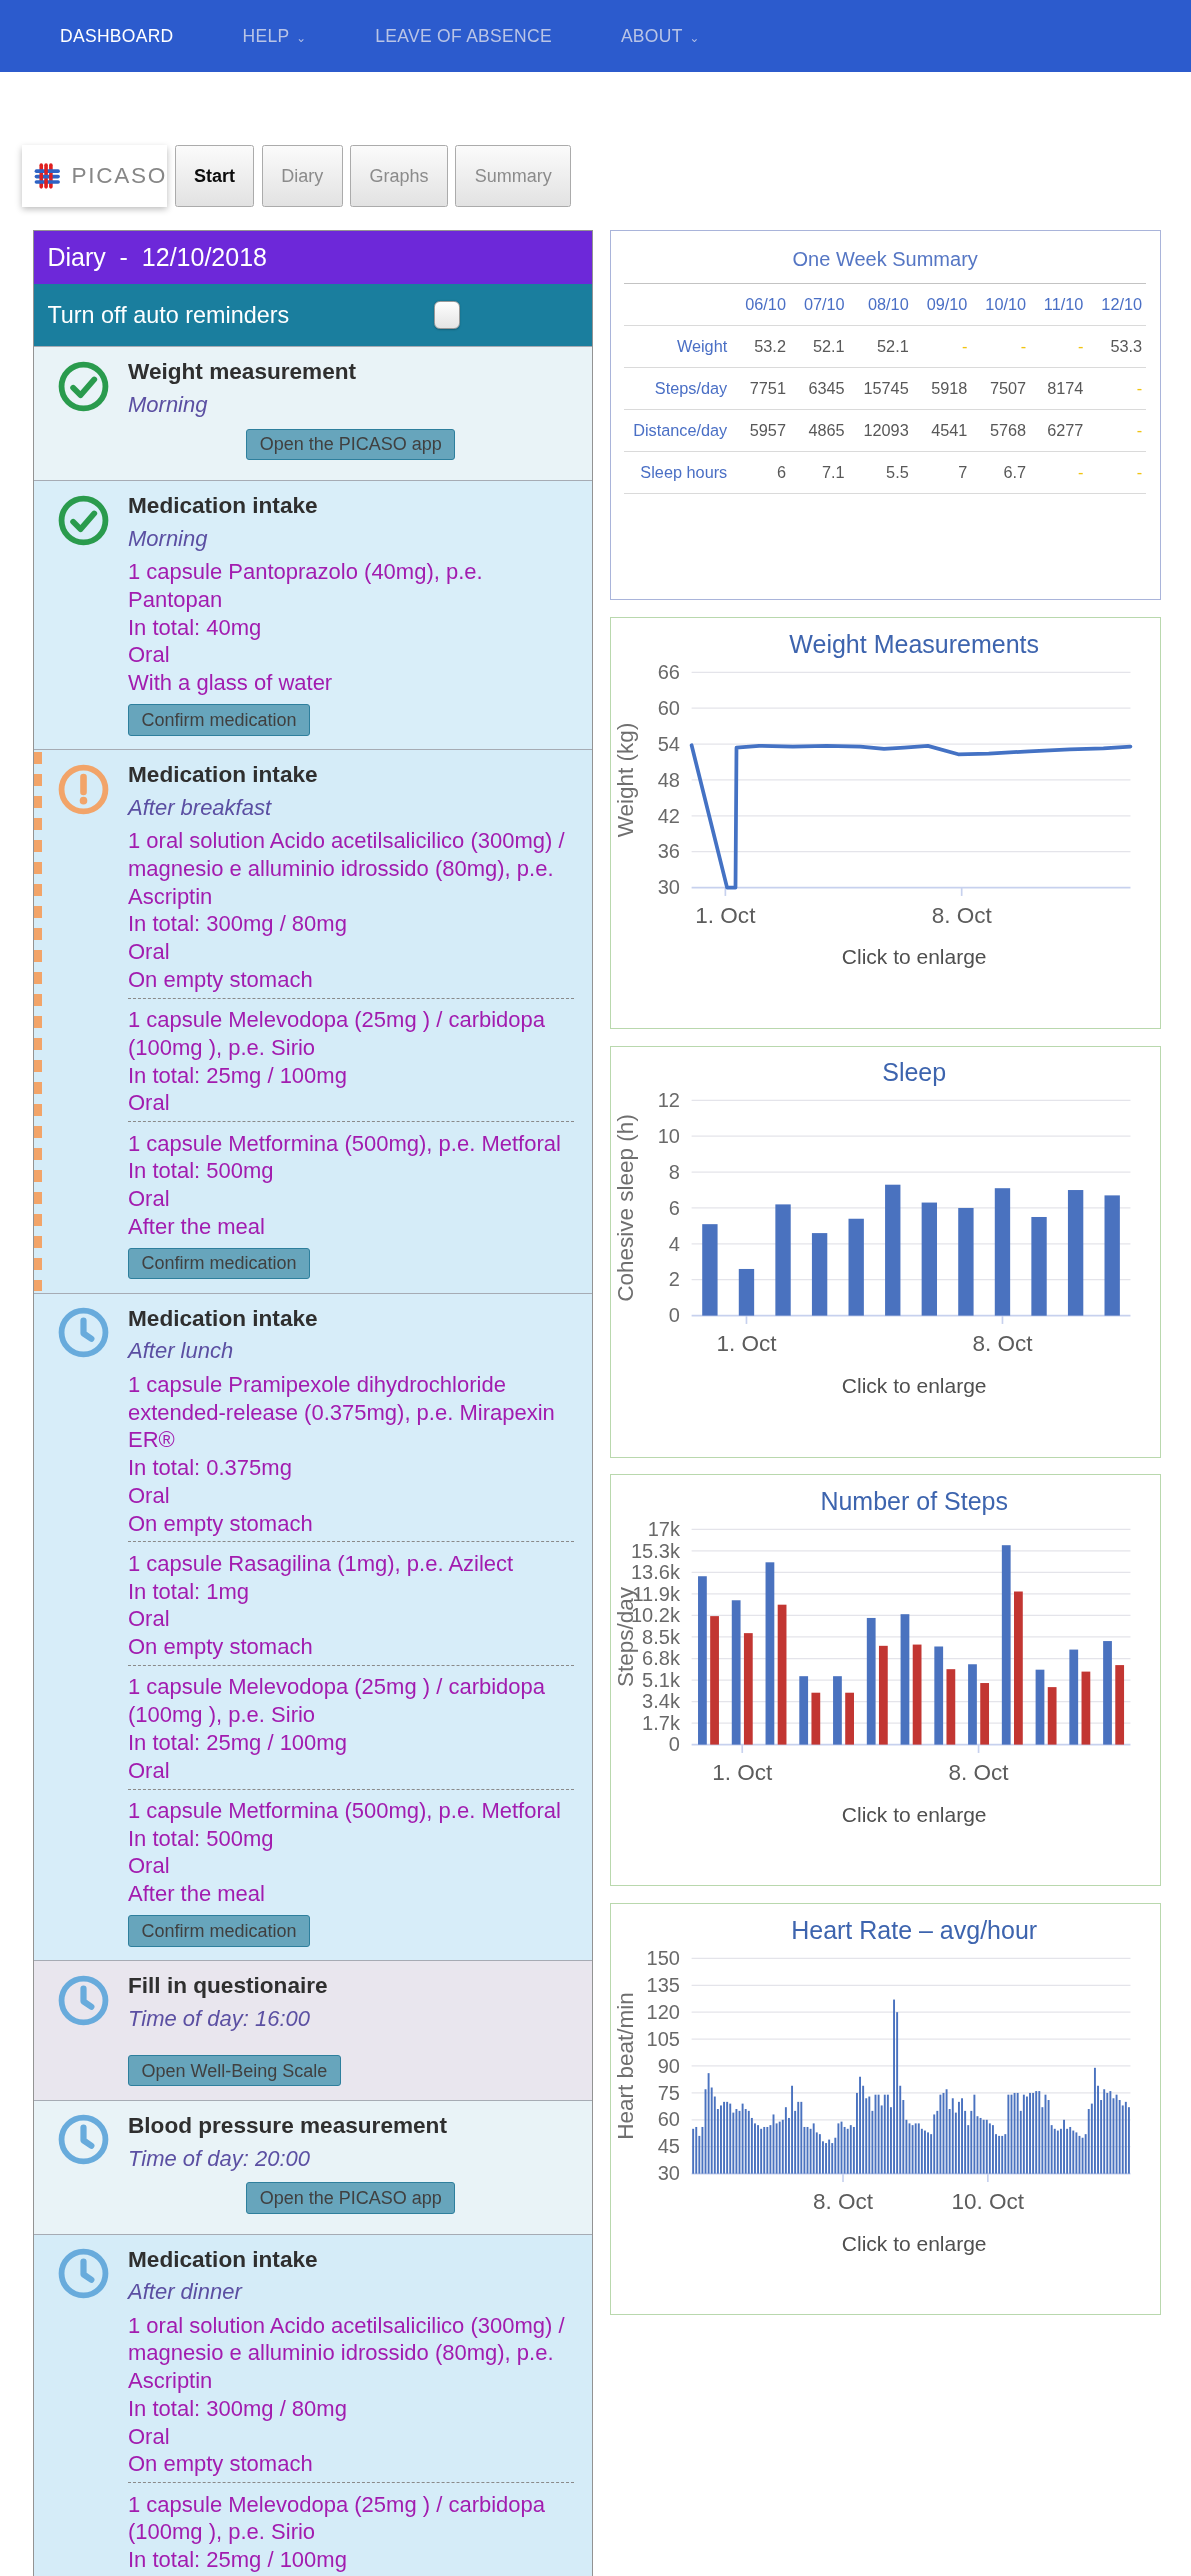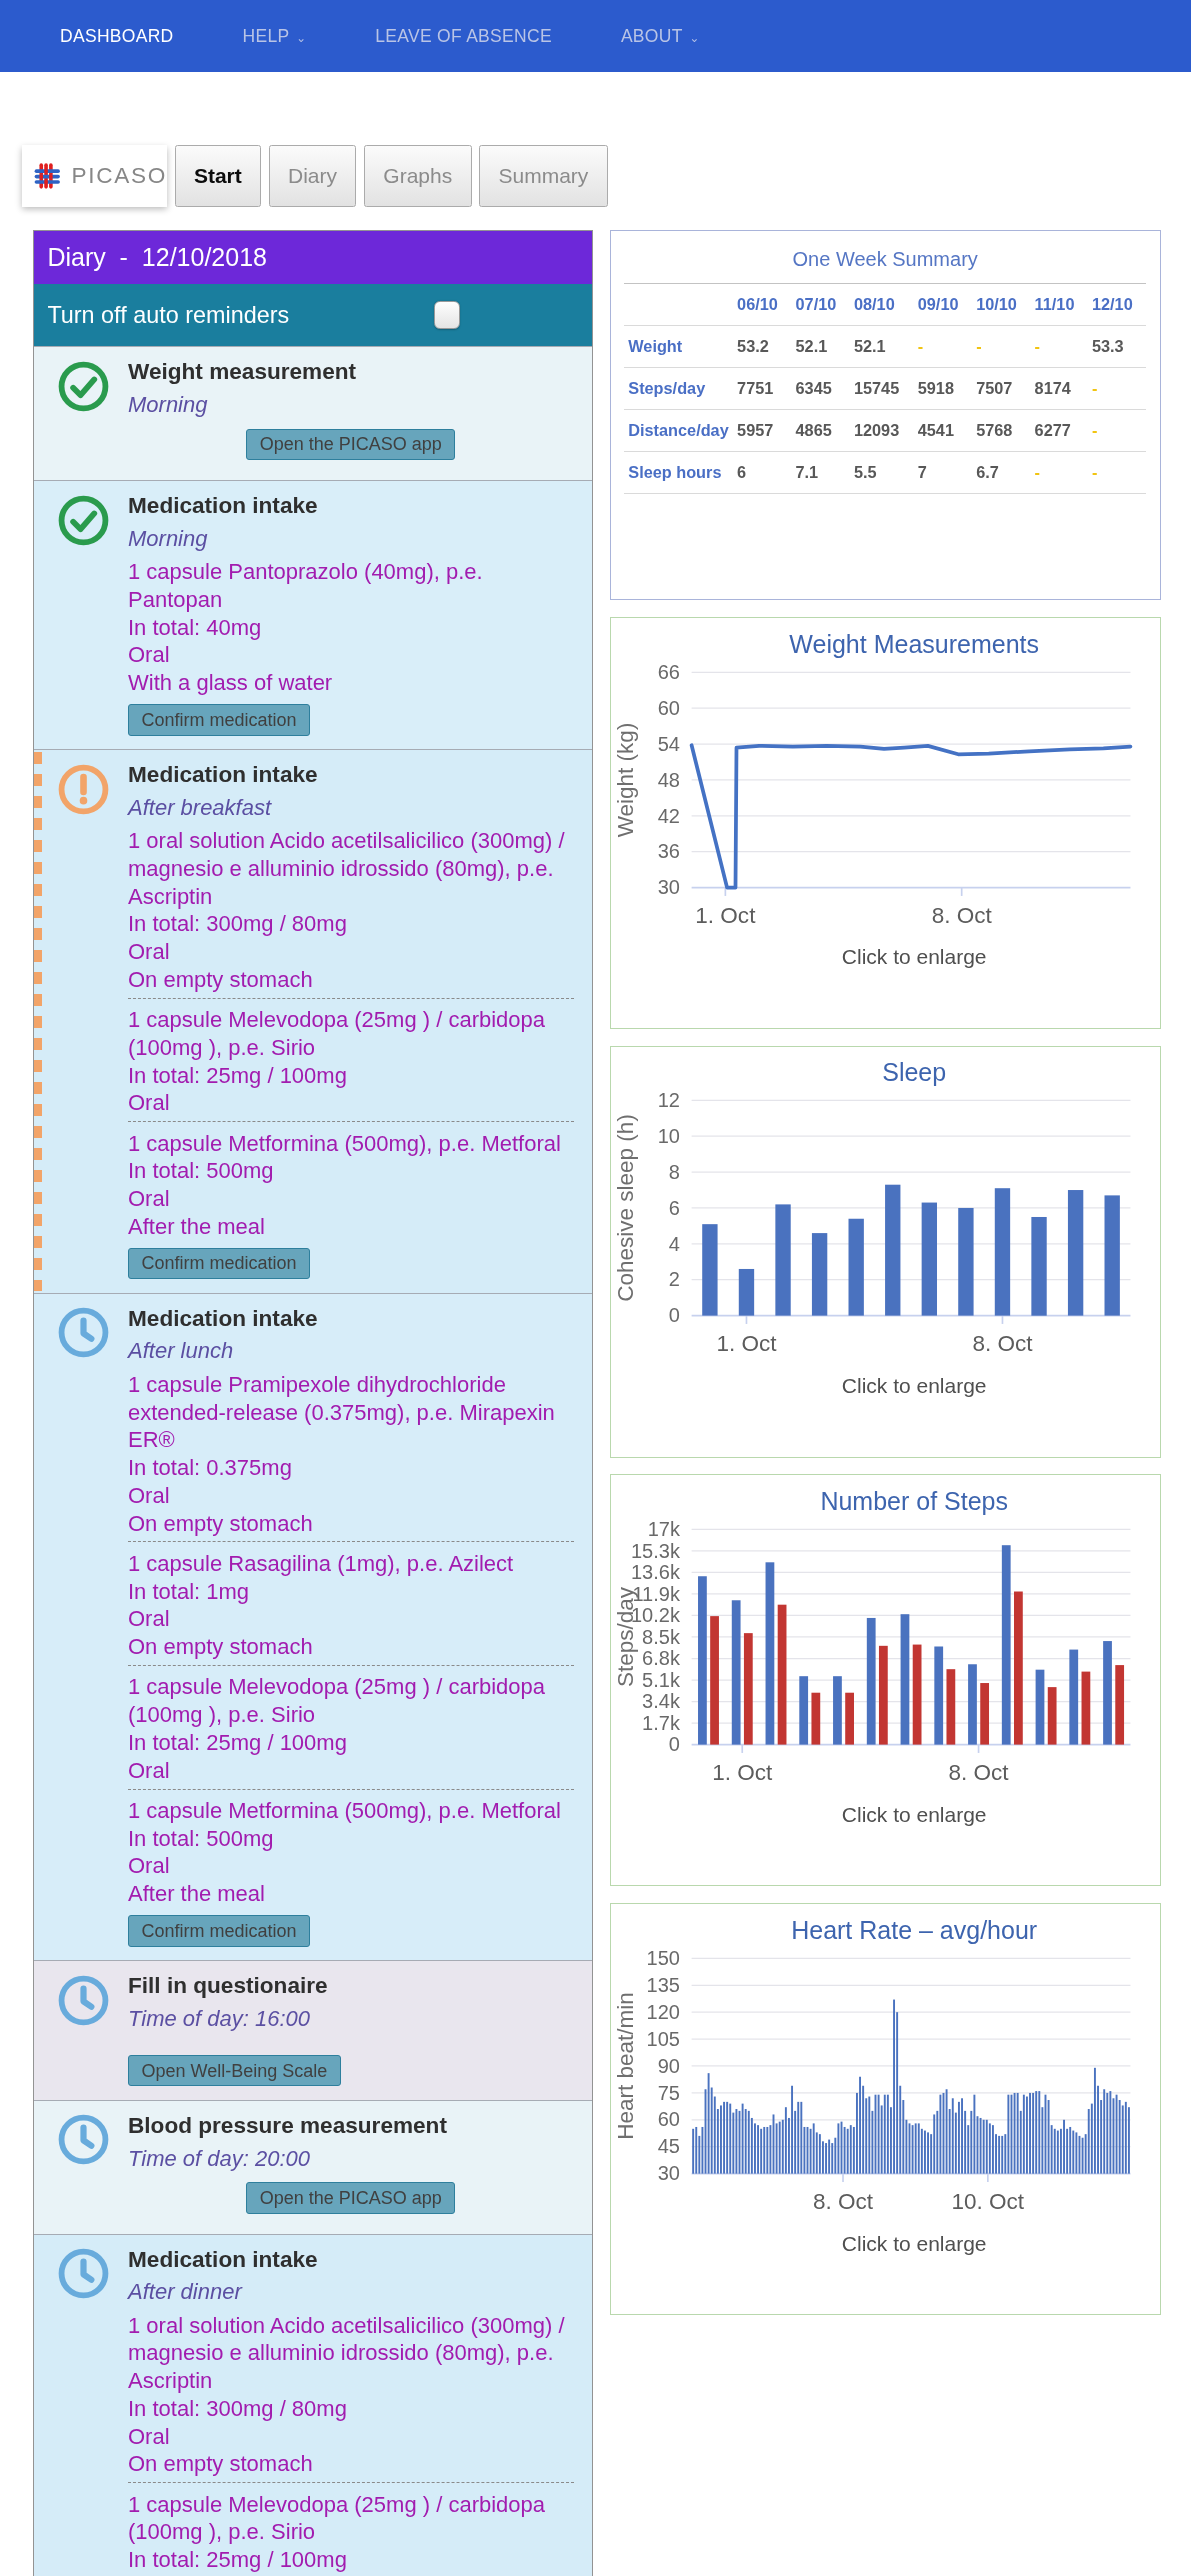--- a/index.html
+++ b/index.html
@@ -11,21 +11,21 @@
   .nav-item{font-size:17.5px;color:#b9c4e6;letter-spacing:0.3px;display:flex;
             align-items:center;gap:6.7px;cursor:pointer;white-space:nowrap}
   .nav-item.active{color:#ffffff}
   .chev{font-size:11.7px;line-height:1;transform:translateY(1.7px)}
   
   .brand-row{margin:73px 0 0 22px;display:flex;align-items:stretch;gap:7.5px;height:62px}
   .logo-card{width:145px;background:#fff;box-shadow:0 2.5px 6.7px rgba(0,0,0,.28);
              display:flex;align-items:center;gap:10px;padding-left:11.7px;box-sizing:border-box}
   .logo-text{font-size:22.6px;color:#878787;letter-spacing:1.7px}
   .tab{padding:0 18.4px;display:flex;align-items:center;border:0.8px solid #ababab;
-       background:linear-gradient(#fbfbfb,#e2e2e2);font-size:21px;color:#8b8b8b;
+       background:linear-gradient(#fbfbfb,#e2e2e2);font-size:18px;color:#8b8b8b;
        border-radius:2.5px;cursor:pointer}
   .tab.active{color:#0c0c0c;font-weight:bold}
   
   .main{display:flex;gap:16.7px;margin:23.4px 0 0 33px;align-items:flex-start}
   
   .diary{width:560px;border:1.7px solid #939393;box-sizing:border-box;background:#fff}
   .diary-header{background:#6d28d9;color:#fff;font-size:25px;height:53px;
                 display:flex;align-items:center;padding-left:13.4px;white-space:pre}
   .rem-bar{background:#1a7e9e;height:62px;display:flex;align-items:center;
            padding-left:13.4px;color:#fff;font-size:23.4px}
@@ -46,22 +46,22 @@
            width:max-content}
   .btn-center{display:block;margin:10px auto 6.7px}
   .btn-gap{margin-top:17px}
   
   .right{width:551px}
   .card{box-sizing:border-box;width:551px;background:#fff;margin-bottom:16.7px}
   .summary-card{border:1.7px solid #a9b4da;height:370px;padding:8.4px 13.4px}
   .sum-title{text-align:center;color:#5576c4;font-size:20px;margin:8.4px 0 11.7px}
   .sum-divider{border-bottom:1.7px solid #c3c3c3}
   table.summary{width:100%;border-collapse:collapse;font-size:16.3px}
-  .summary td,.summary th{padding:11px 4.2px;border-bottom:1.3px solid #dadada;
-                          font-weight:bold;white-space:nowrap}
+  .summary td,.summary th{text-align:right;padding:11px 4.2px;border-bottom:1.3px solid #dadada;
+                          font-weight:normal;white-space:nowrap}
   .summary .lblcol{width:99px}
   .sum-head{color:#4a6fc5}
   .sum-label{color:#4a6fc5}
   .sum-val{color:#585858}
   .sum-dash{color:#f1c411;font-weight:bold}
   .chart-card{border:1.7px solid #b9d8ad;height:412px;padding-top:3.3px;cursor:pointer}
   .chart-title{text-align:center;padding-left:58px;color:#3d64ae;font-size:25px;margin-top:8.4px}
   .chart-note{text-align:center;padding-left:58px;color:#4f4f4f;
               font-size:21px;margin-top:6.7px}
   svg text{font-family:"Liberation Sans","DejaVu Sans",sans-serif}

